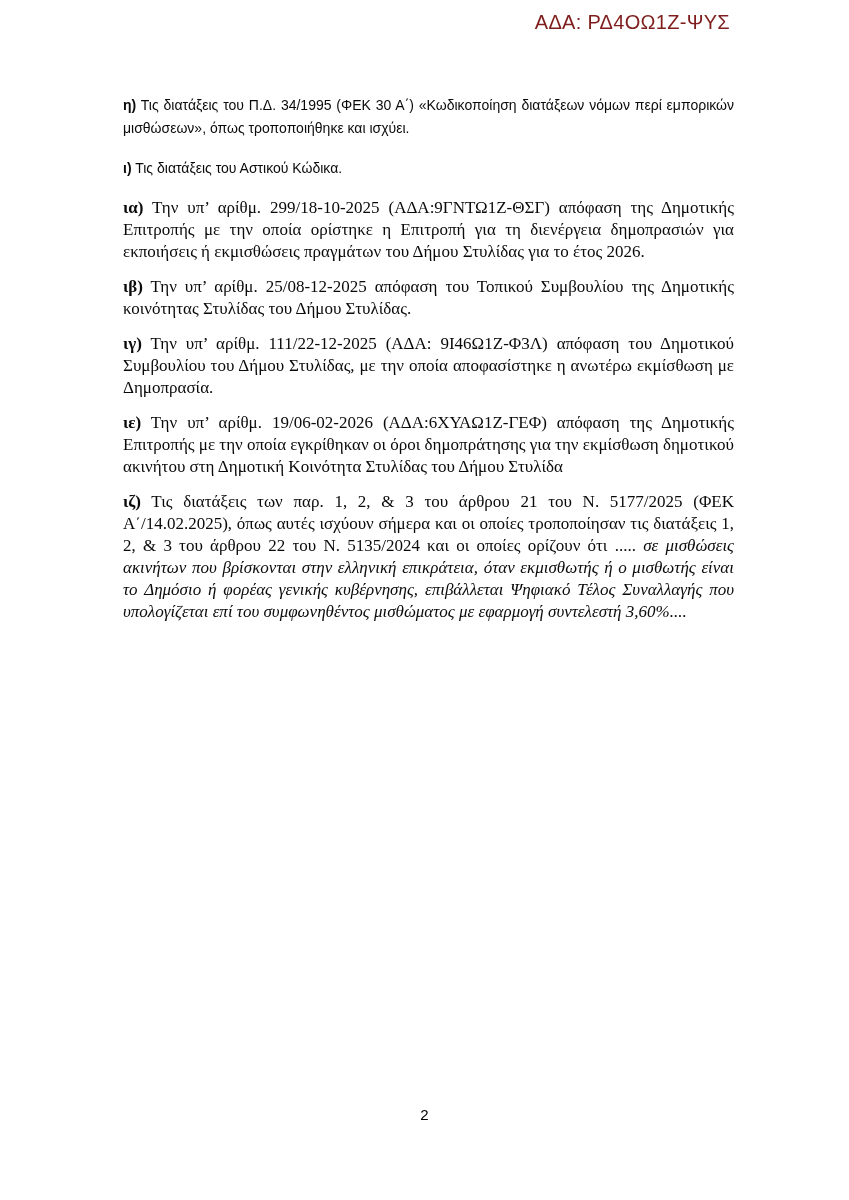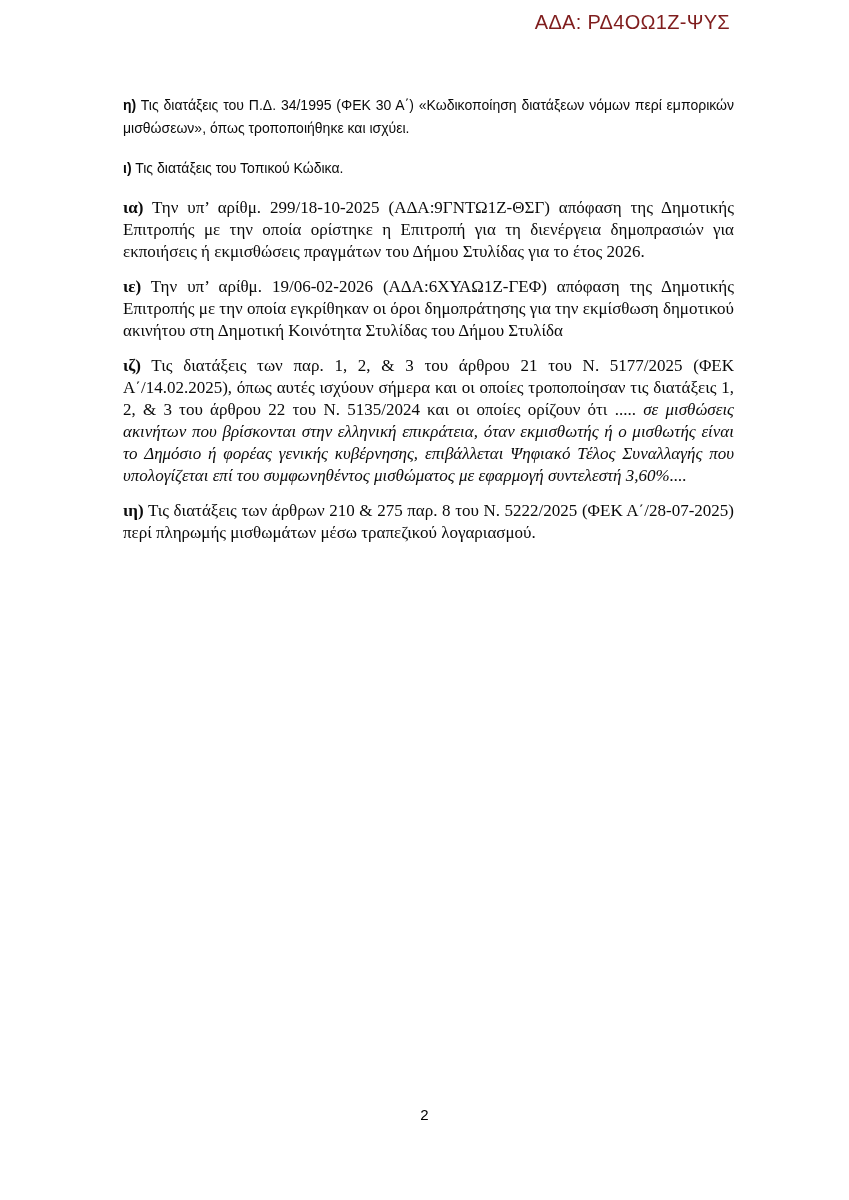--- a/index.html
+++ b/index.html
@@ -70,30 +70,31 @@
 
   <div class="ada-header">ΑΔΑ: ΡΔ4ΟΩ1Ζ-ΨΥΣ</div>
 
   <div class="content">
 
 
 
     <p class="para sans"><b class="lbl">η)</b> <span>Τις διατάξεις του Π.Δ. 34/1995 (ΦΕΚ 30 Α΄) «Κωδικοποίηση διατάξεων νόμων περί εμπορικών μισθώσεων», όπως τροποποιήθηκε και ισχύει.</span></p>
 
 
-    <p class="para sans"><b class="lbl">ι)</b> <span>Τις διατάξεις του Τοπικού Κώδικα.</span></p>
+    <p class="para sans"><b class="lbl">ι)</b> <span>Τις διατάξεις του Αστικού Κώδικα.</span></p>
 
     <p class="para serif"><b class="lbl">ια)</b> <span>Την υπ’ αρίθμ. 299/18-10-2025 (ΑΔΑ:9ΓΝΤΩ1Ζ-ΘΣΓ) απόφαση της Δημοτικής Επιτροπής με την οποία ορίστηκε η Επιτροπή για τη διενέργεια δημοπρασιών για εκποιήσεις ή εκμισθώσεις πραγμάτων του Δήμου Στυλίδας για το έτος 2026.</span></p>
 
+    <p class="para serif"><b class="lbl">ιβ)</b> <span>Την υπ’ αρίθμ. 25/08-12-2025 απόφαση του Τοπικού Συμβουλίου της Δημοτικής κοινότητας Στυλίδας του Δήμου Στυλίδας.</span></p>
 
+    <p class="para serif"><b class="lbl">ιγ)</b> <span>Την υπ’ αρίθμ. 111/22-12-2025 (ΑΔΑ: 9Ι46Ω1Ζ-Φ3Λ) απόφαση του Δημοτικού Συμβουλίου του Δήμου Στυλίδας, με την οποία αποφασίστηκε η ανωτέρω εκμίσθωση με Δημοπρασία.</span></p>
 
 
     <p class="para serif"><b class="lbl">ιε)</b> <span>Την υπ’ αρίθμ. 19/06-02-2026 (ΑΔΑ:6ΧΥΑΩ1Ζ-ΓΕΦ) απόφαση της Δημοτικής Επιτροπής με την οποία εγκρίθηκαν οι όροι δημοπράτησης για την εκμίσθωση δημοτικού ακινήτου στη Δημοτική Κοινότητα Στυλίδας του Δήμου Στυλίδα</span></p>
 
     <p class="para serif"><b class="lbl">ιζ)</b> <span>Τις διατάξεις των παρ. 1, 2, &amp; 3 του άρθρου 21 του Ν. 5177/2025 (ΦΕΚ Α΄/14.02.2025), όπως αυτές ισχύουν σήμερα και οι οποίες τροποποίησαν τις διατάξεις 1, 2, &amp; 3 του άρθρου 22 του Ν. 5135/2024 και οι οποίες ορίζουν ότι .....</span> <i>σε μισθώσεις ακινήτων που βρίσκονται στην ελληνική επικράτεια, όταν εκμισθωτής ή ο μισθωτής είναι το Δημόσιο ή φορέας γενικής κυβέρνησης, επιβάλλεται Ψηφιακό Τέλος Συναλλαγής που υπολογίζεται επί του συμφωνηθέντος μισθώματος με εφαρμογή συντελεστή 3,60%....</i></p>
 
-    <p class="para serif"><b class="lbl">ιη)</b> <span>Τις διατάξεις των άρθρων 210 &amp; 275 παρ. 8 του Ν. 5222/2025 (ΦΕΚ Α΄/28-07-2025) περί πληρωμής μισθωμάτων μέσω τραπεζικού λογαριασμού.</span></p>
 
   </div>
 
   <div class="page-number">2</div>
 
 </div>
 
 </body></html>

